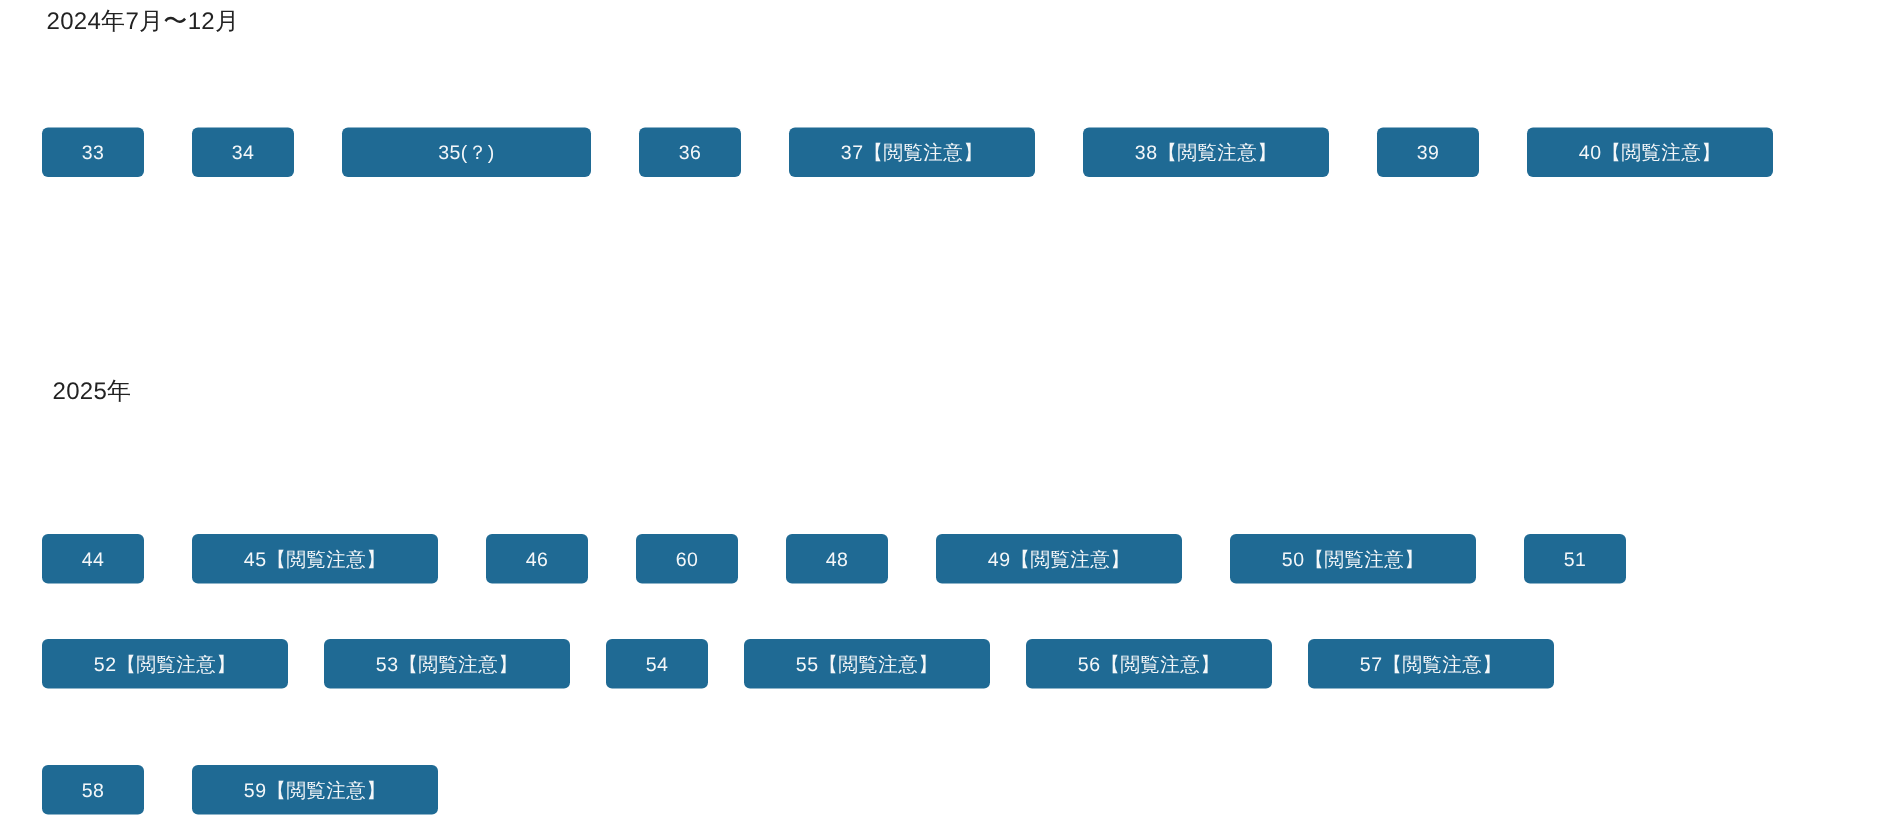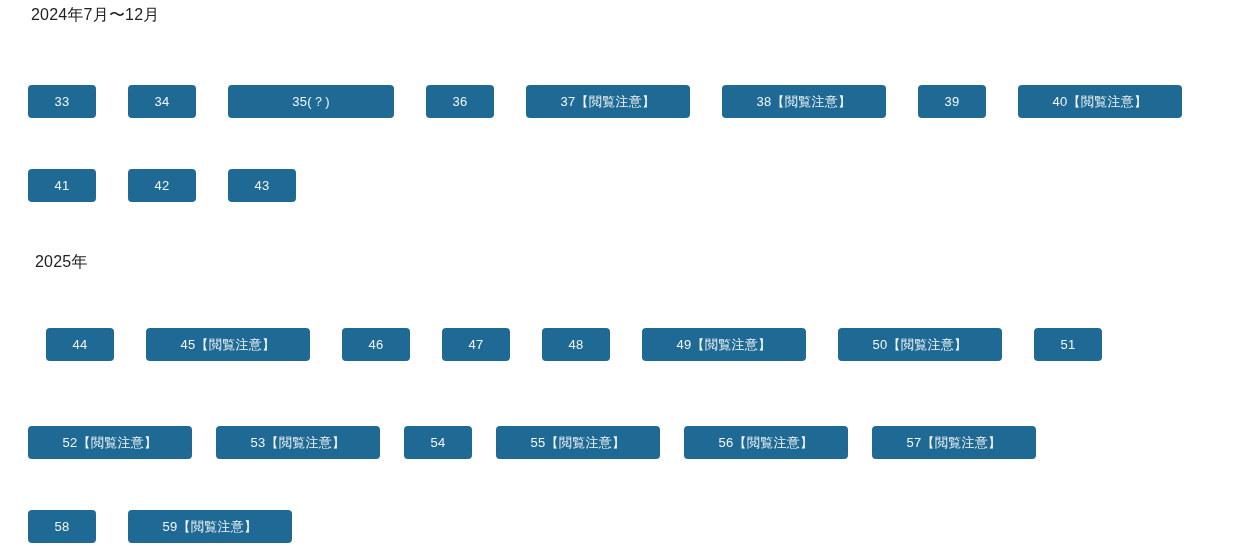--- a/index.html
+++ b/index.html
@@ -42,21 +42,21 @@
     left: 0;
     display: flex;
     flex-direction: row;
     align-items: flex-start;
     gap: 32px;
     padding-left: 28px;
     box-sizing: border-box;
   }
   .row-1 { top: 85px; }
   .row-2 { top: 169px; }
-  .row-3 { top: 328px; padding-left: 28px; margin-left: 18px; }
+  .row-3 { top: 356px; padding-left: 28px; }
   .row-4 { top: 426px; padding-left: 28px; gap: 24px; }
   .row-5 { top: 510px; padding-left: 28px; }
 
   .chip {
     display: inline-flex;
     align-items: center;
     justify-content: center;
     height: 33px;
     box-sizing: border-box;
     background: #1f6a94;
@@ -90,33 +90,28 @@
       <a class="chip w-narrow" href="#">33</a>
       <a class="chip w-narrow" href="#">34</a>
       <a class="chip w-xwide" href="#">35(？)</a>
       <a class="chip w-narrow" href="#">36</a>
       <a class="chip w-wide" href="#">37【閲覧注意】</a>
       <a class="chip w-wide" href="#">38【閲覧注意】</a>
       <a class="chip w-narrow" href="#">39</a>
       <a class="chip w-wide" href="#">40【閲覧注意】</a>
     </div>
 
-  <div class="btn-row row-2">
-      <a class="chip w-narrow" href="#">41</a>
-      <a class="chip w-narrow" href="#">42</a>
-      <a class="chip w-narrow" href="#">43</a>
-    </div>
 
   <div class="section-heading heading-2025">2025年</div>
 
   <div class="btn-row row-3">
       <a class="chip w-narrow" href="#">44</a>
       <a class="chip w-wide" href="#">45【閲覧注意】</a>
       <a class="chip w-narrow" href="#">46</a>
-      <a class="chip w-narrow" href="#">47</a>
+      <a class="chip w-narrow" href="#">60</a>
       <a class="chip w-narrow" href="#">48</a>
       <a class="chip w-wide" href="#">49【閲覧注意】</a>
       <a class="chip w-wide" href="#">50【閲覧注意】</a>
       <a class="chip w-narrow" href="#">51</a>
     </div>
 
   <div class="btn-row row-4">
       <a class="chip w-wide" href="#">52【閲覧注意】</a>
       <a class="chip w-wide" href="#">53【閲覧注意】</a>
       <a class="chip w-narrow" href="#">54</a>

